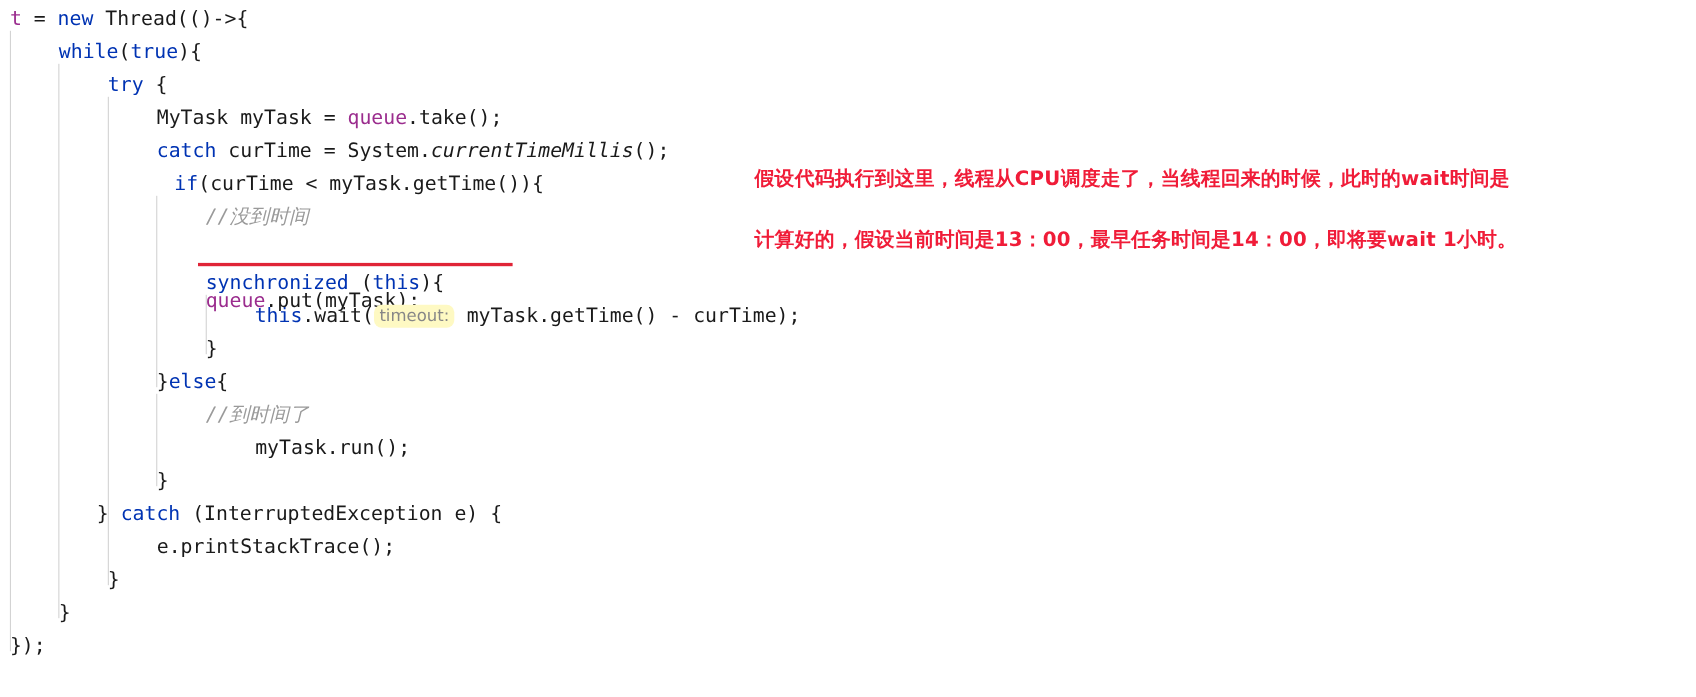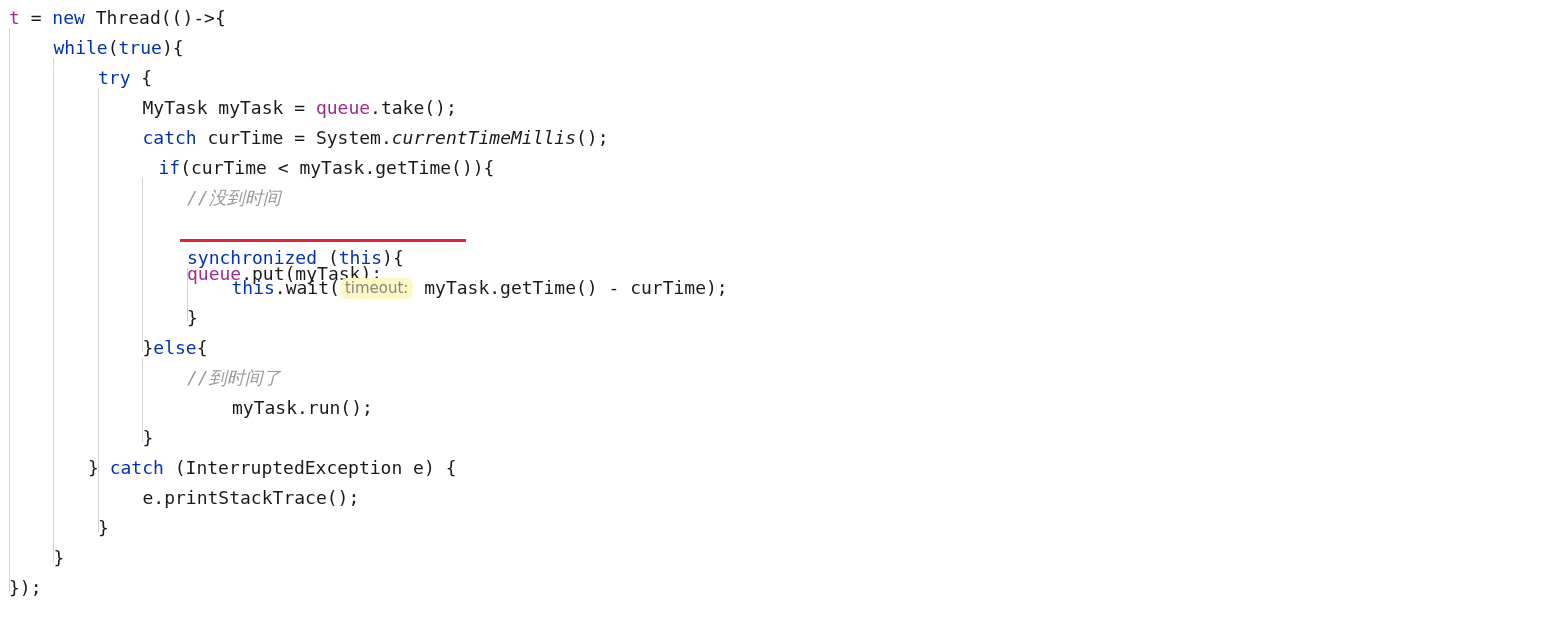--- a/index.html
+++ b/index.html
@@ -111,14 +111,18 @@
       <div class="code-line" style="top: 423px; left: 142.5px;"><span class="brace">}</span></div>
       <div class="code-line" style="top: 453px; left: 88px;"><span class="brace">} </span><span class="kw">catch</span><span class="plain"> (InterruptedException e) {</span></div>
       <div class="code-line" style="top: 483px; left: 142.5px;"><span class="plain">e.printStackTrace();</span></div>
       <div class="code-line" style="top: 513px; left: 98px;"><span class="brace">}</span></div>
       <div class="code-line" style="top: 543px; left: 53.5px;"><span class="brace">}</span></div>
       <div class="code-line" style="top: 573px; left: 9px;"><span class="plain">});</span></div>
     </div>
 
   <div class="red-underline" style="left:180px; top:239px; width:286px;"></div>
 
+  <div id="annotation" style="left:686px; top:121px; width:852px;">
+    <span class="ann-line">假设代码执行到这里，线程从CPU调度走了，当线程回来的时候，此时的wait时间是</span>
+    <span class="ann-line">计算好的，假设当前时间是13：00，最早任务时间是14：00，即将要wait 1小时。</span>
+  </div>
 
 </div>
 
 </body></html>

